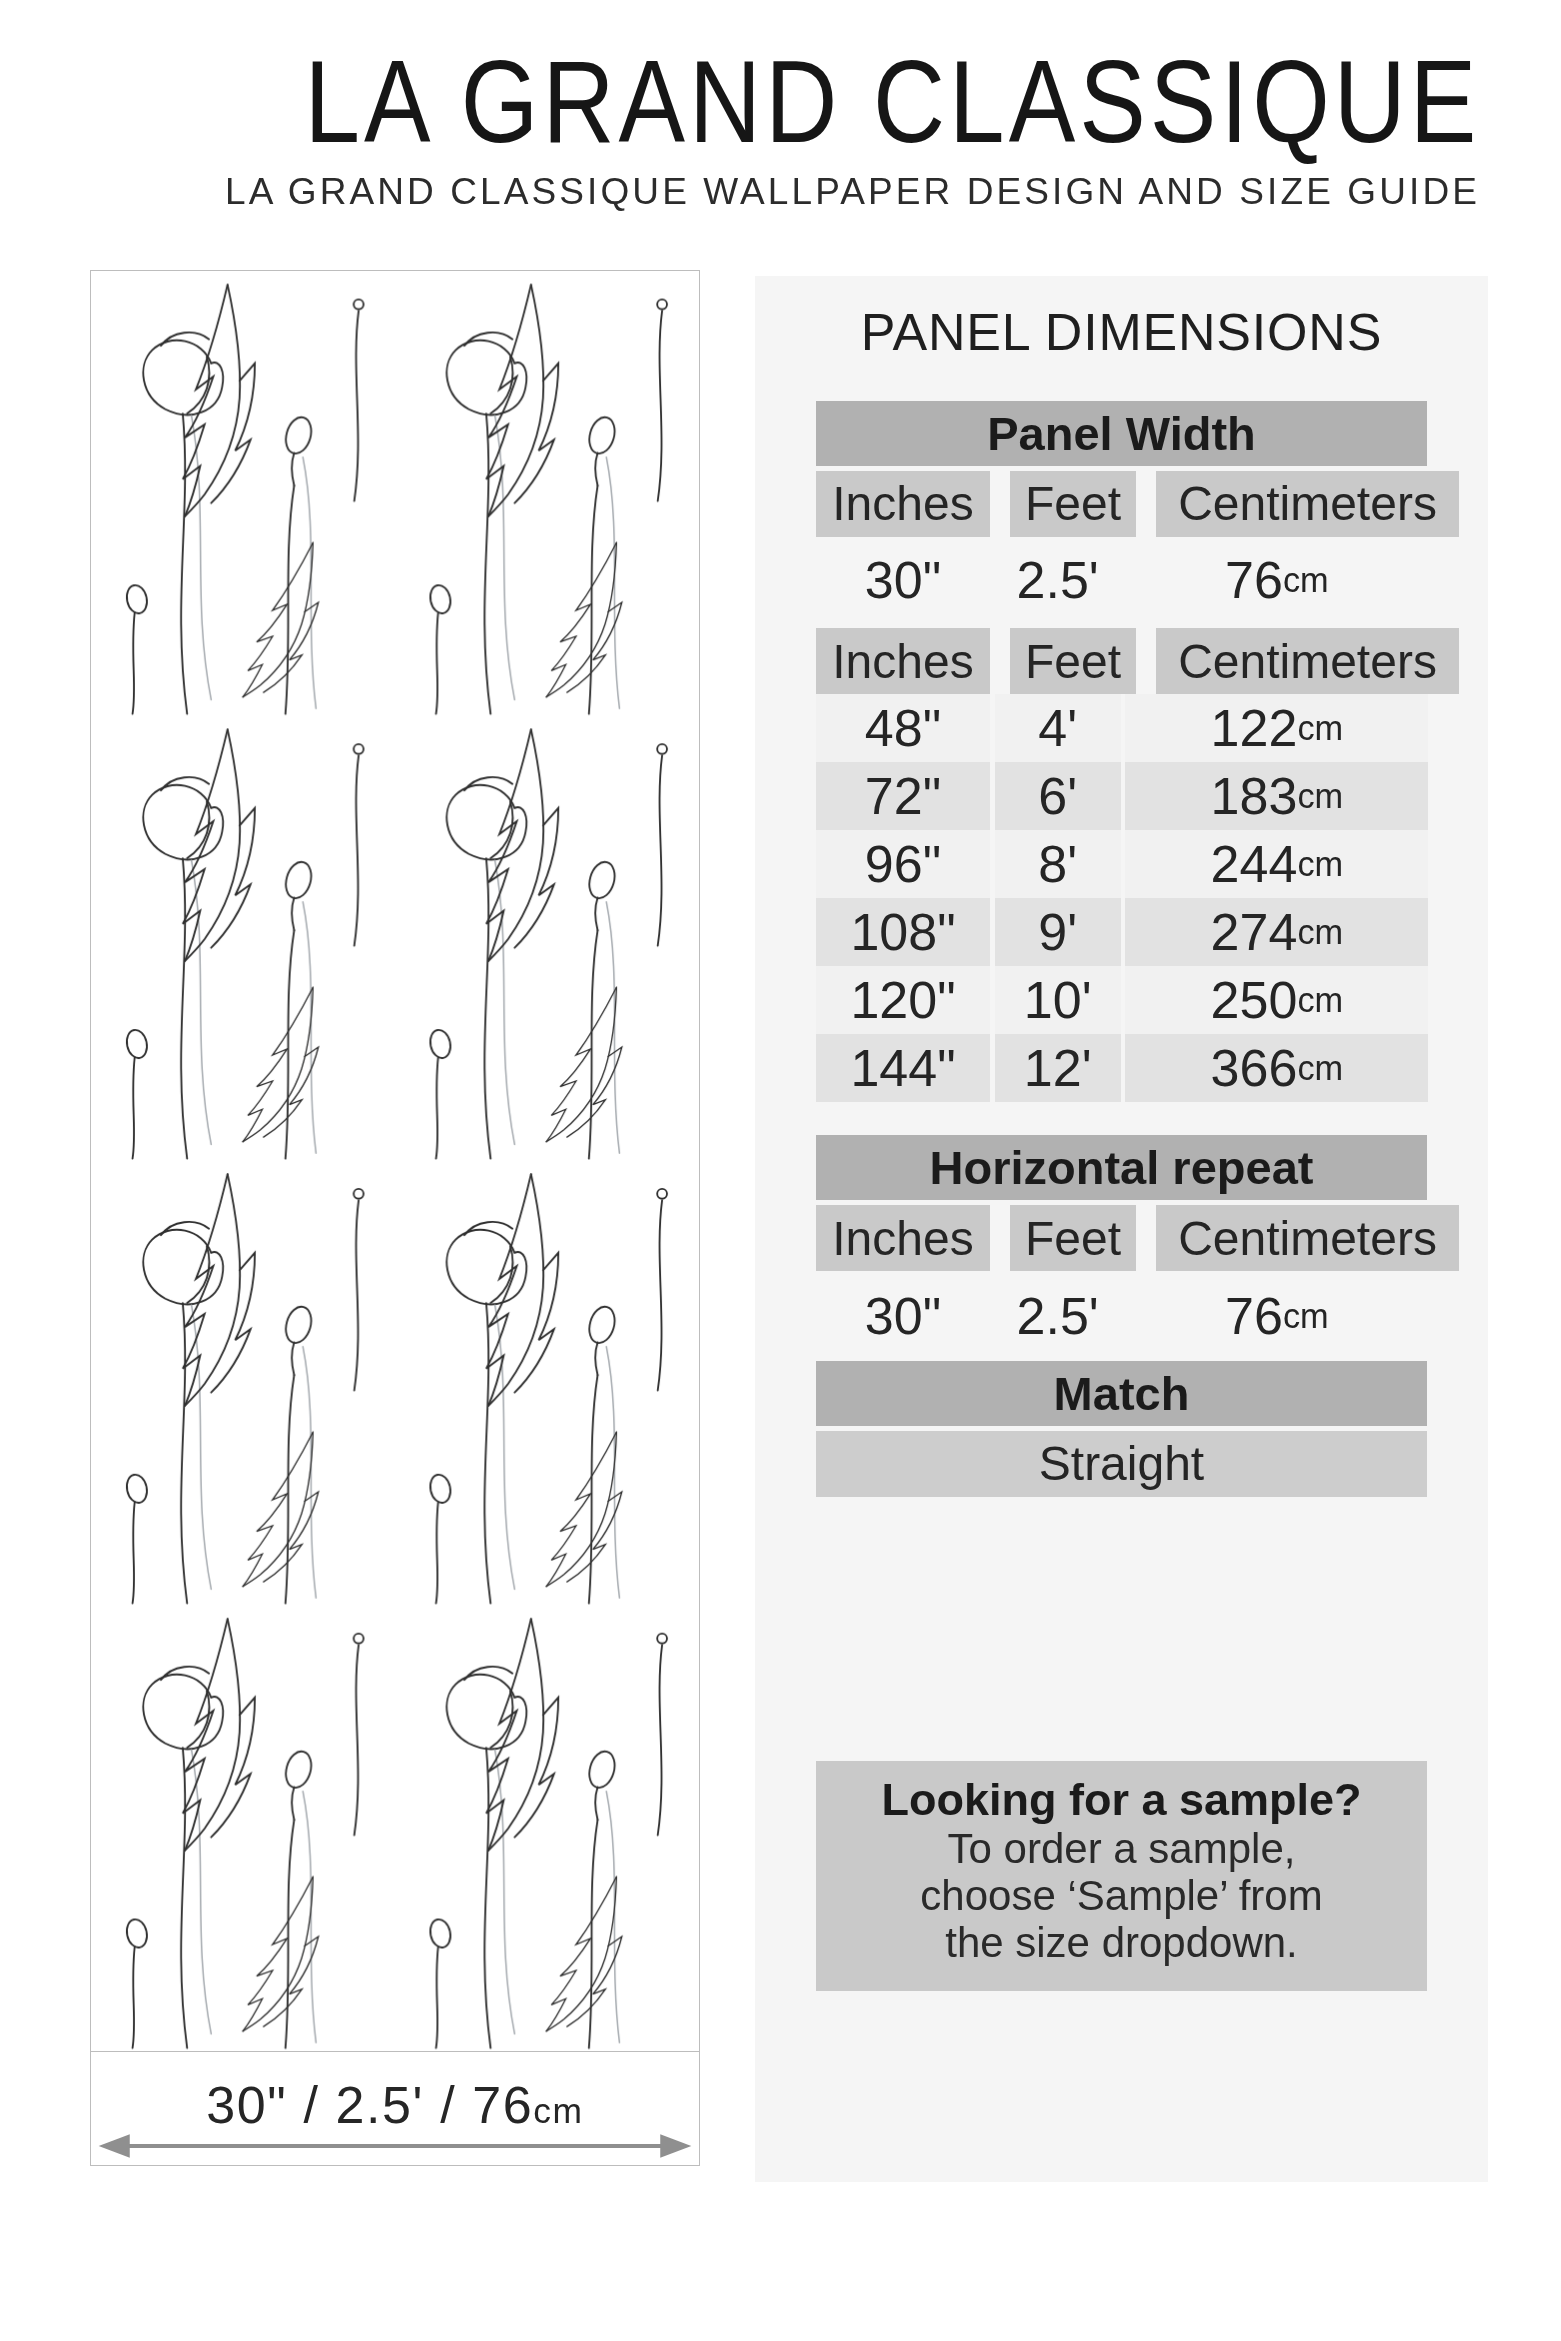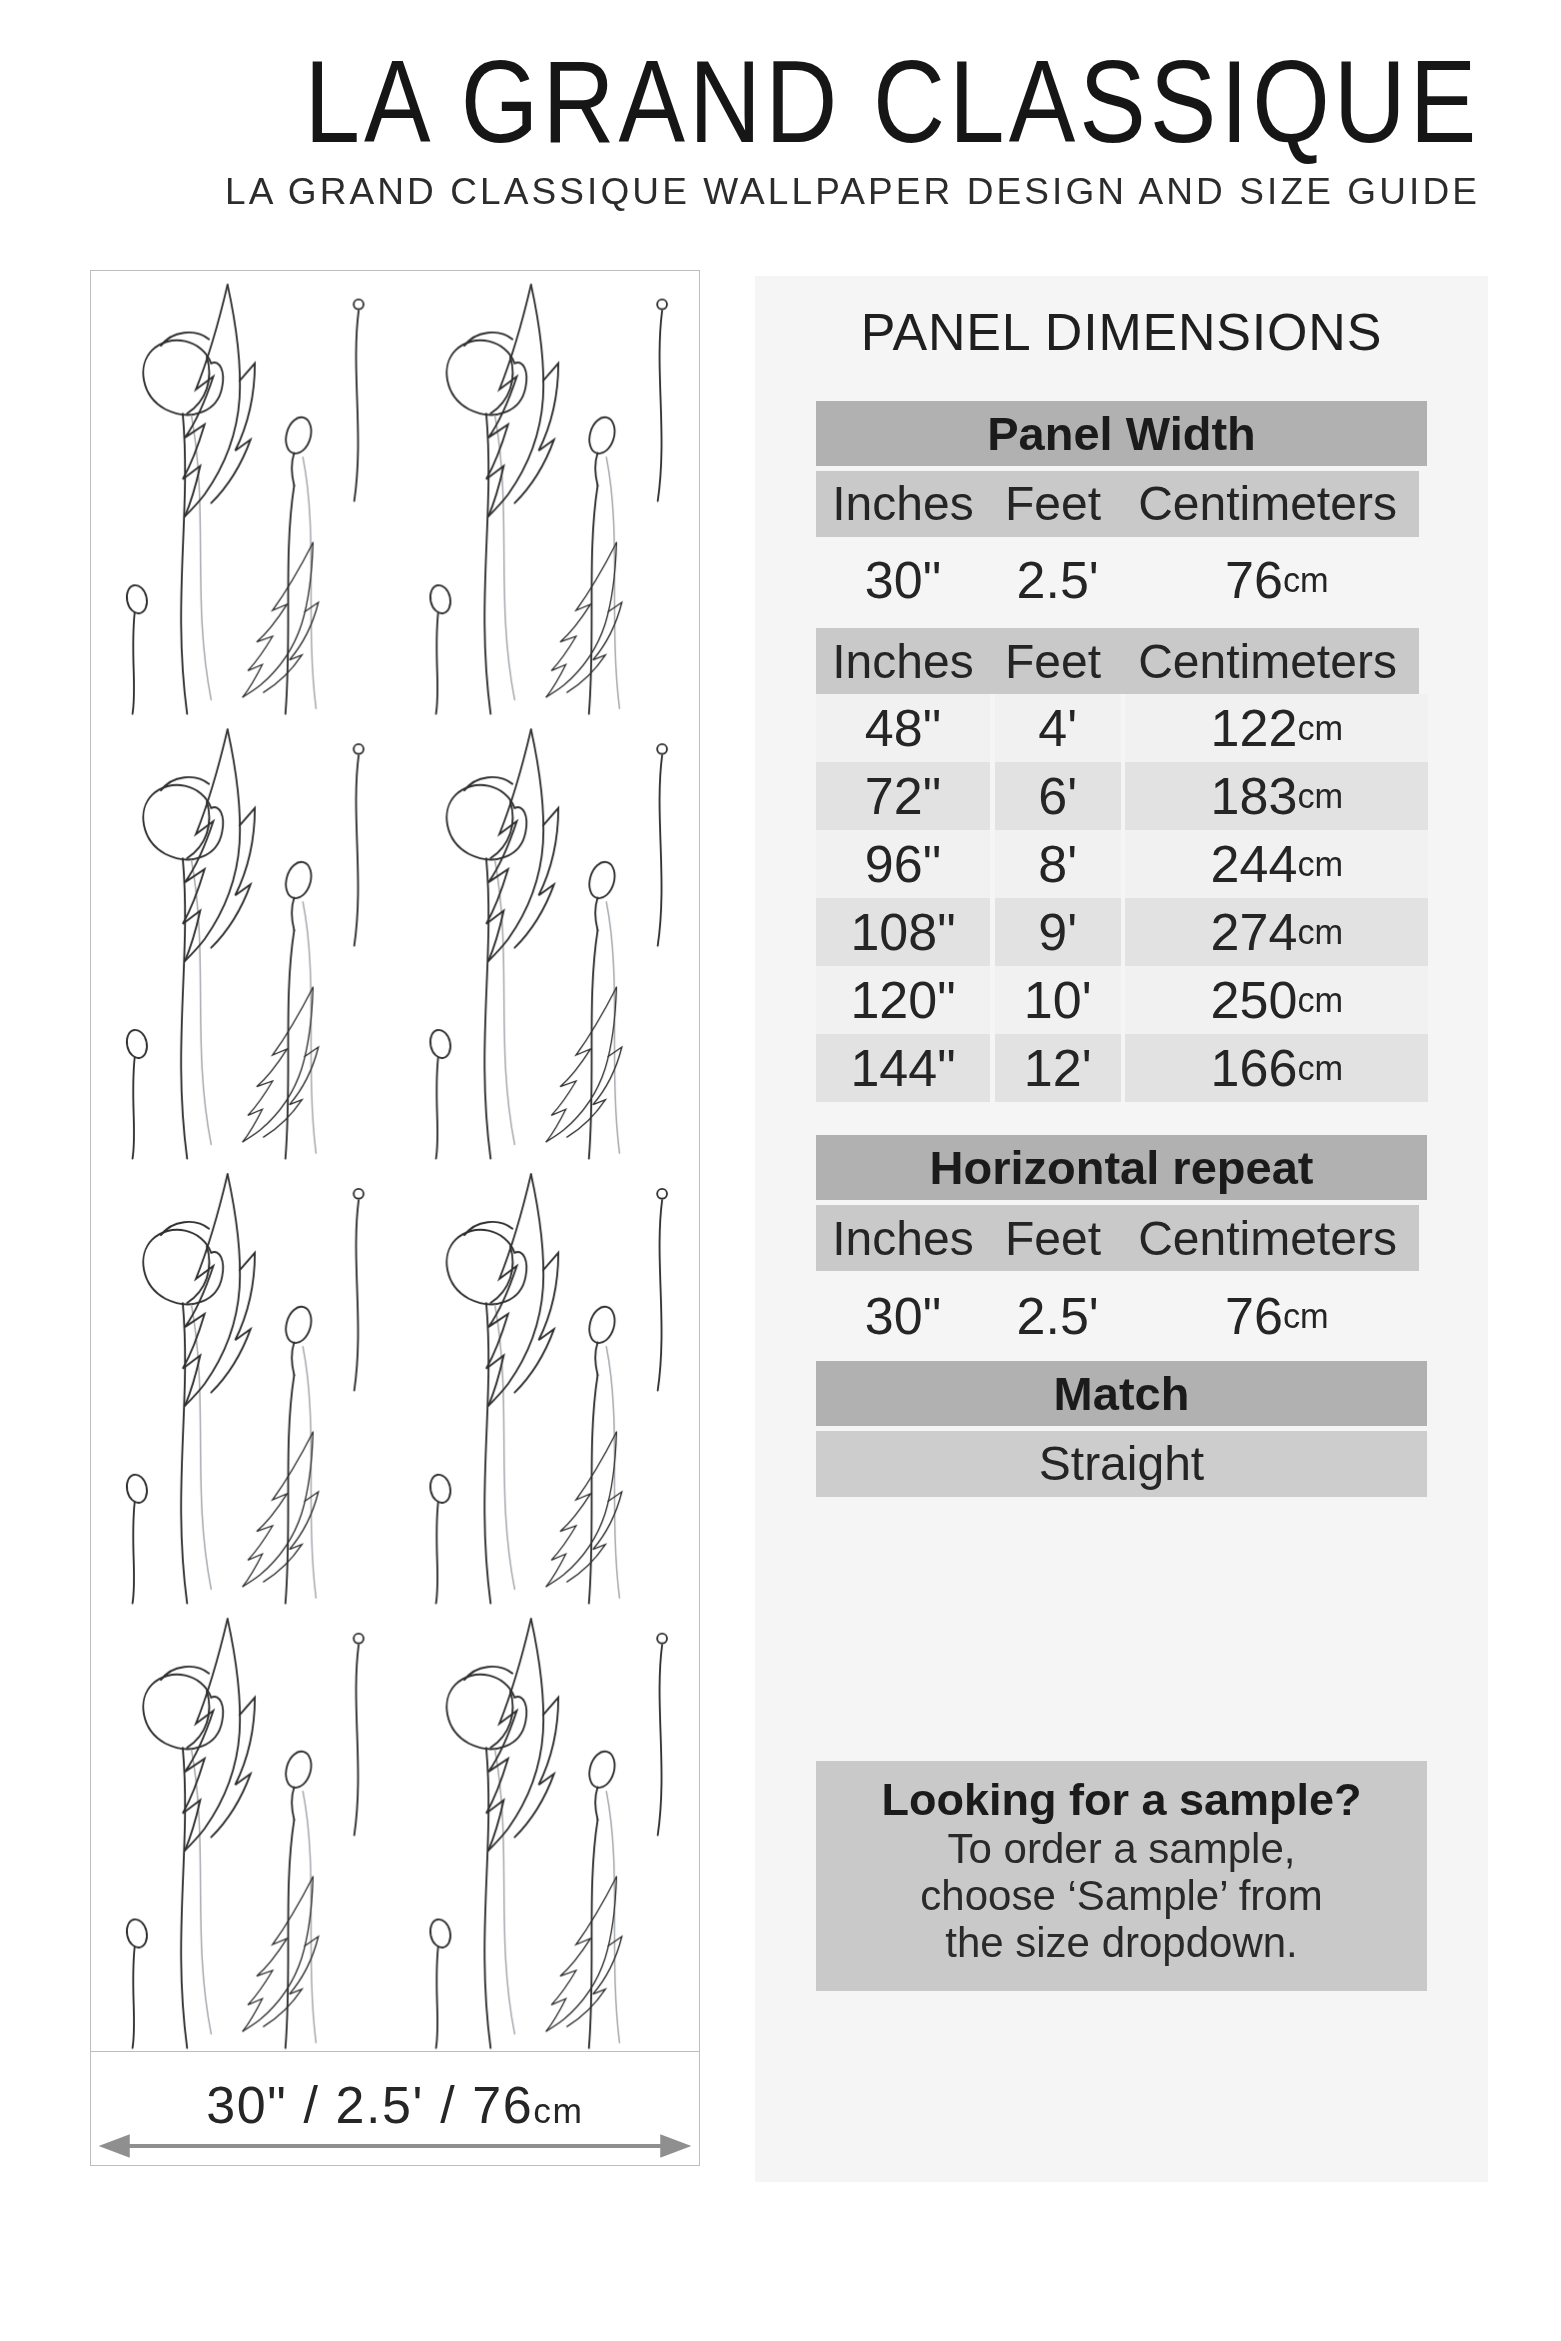--- a/index.html
+++ b/index.html
@@ -25,21 +25,21 @@
   .dim-arrow{position:absolute;left:4.7px;bottom:4.7px;width:598px;height:28px;}
 
   
   .info-panel{position:absolute;left:755px;top:276px;width:733px;height:1906px;
        background:#f5f5f5;box-sizing:border-box;padding:0 61px;}
   .info-heading{margin-top:28px;text-align:center;font-size:52px;font-weight:400;
        letter-spacing:0.8px;color:#1f1f1f;line-height:56px;}
   .section-bar{height:65px;background:#b1b1b1;display:flex;align-items:center;
        justify-content:center;font-size:47px;font-weight:700;color:#1b1b1b;}
   .bar-pw{margin-top:41px;}
-  .col-row{display:flex;gap:0;margin-top:4.7px;}
+  .col-row{display:flex;gap:20px;margin-top:4.7px;}
   .col-row .cell{background:#c9c9c9;height:66px;display:flex;align-items:center;
        justify-content:center;font-size:48px;font-weight:300;color:#252525;}
   .trow{display:flex;gap:4.7px;}
   .trow .cell{height:68px;display:flex;align-items:center;justify-content:center;
        font-size:52px;font-weight:300;color:#252525;}
   .vrow .cell{height:87px;background:transparent;}
   .row-light .cell{background:#f1f1f1;}
   .row-dark .cell{background:#e2e2e2;}
   .c1{width:174px;flex:0 0 auto;}
   .c2{width:126px;flex:0 0 auto;}
@@ -179,21 +179,21 @@
     <div class="cell c2">10'</div>
     <div class="cell c3">
         <span>250</span>
         <span class="unit">cm</span>
       </div>
   </div>
   <div class="trow row-dark">
     <div class="cell c1">144"</div>
     <div class="cell c2">12'</div>
     <div class="cell c3">
-        <span>166</span>
+        <span>366</span>
         <span class="unit">cm</span>
       </div>
   </div>
 
   <div class="section-bar bar-hr">Horizontal repeat</div>
   <div class="col-row">
     <div class="cell c1">Inches</div>
     <div class="cell c2">Feet</div>
     <div class="cell c3">Centimeters</div>
   </div>

